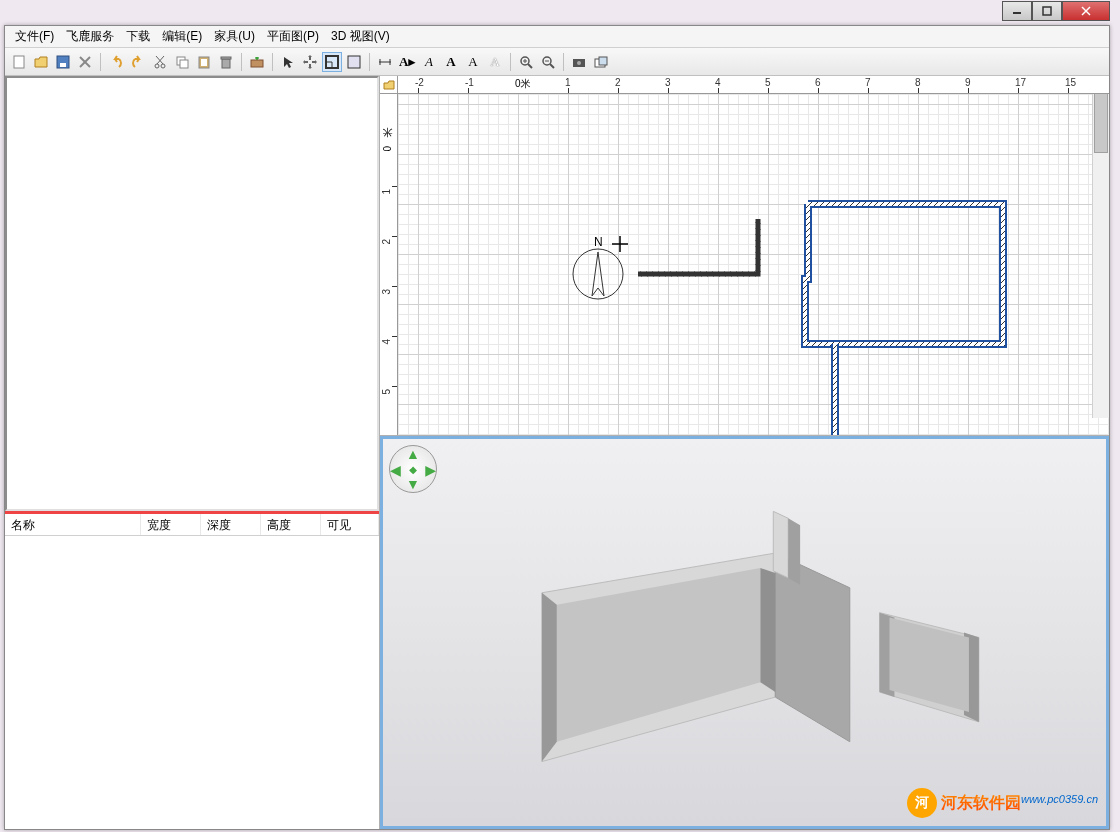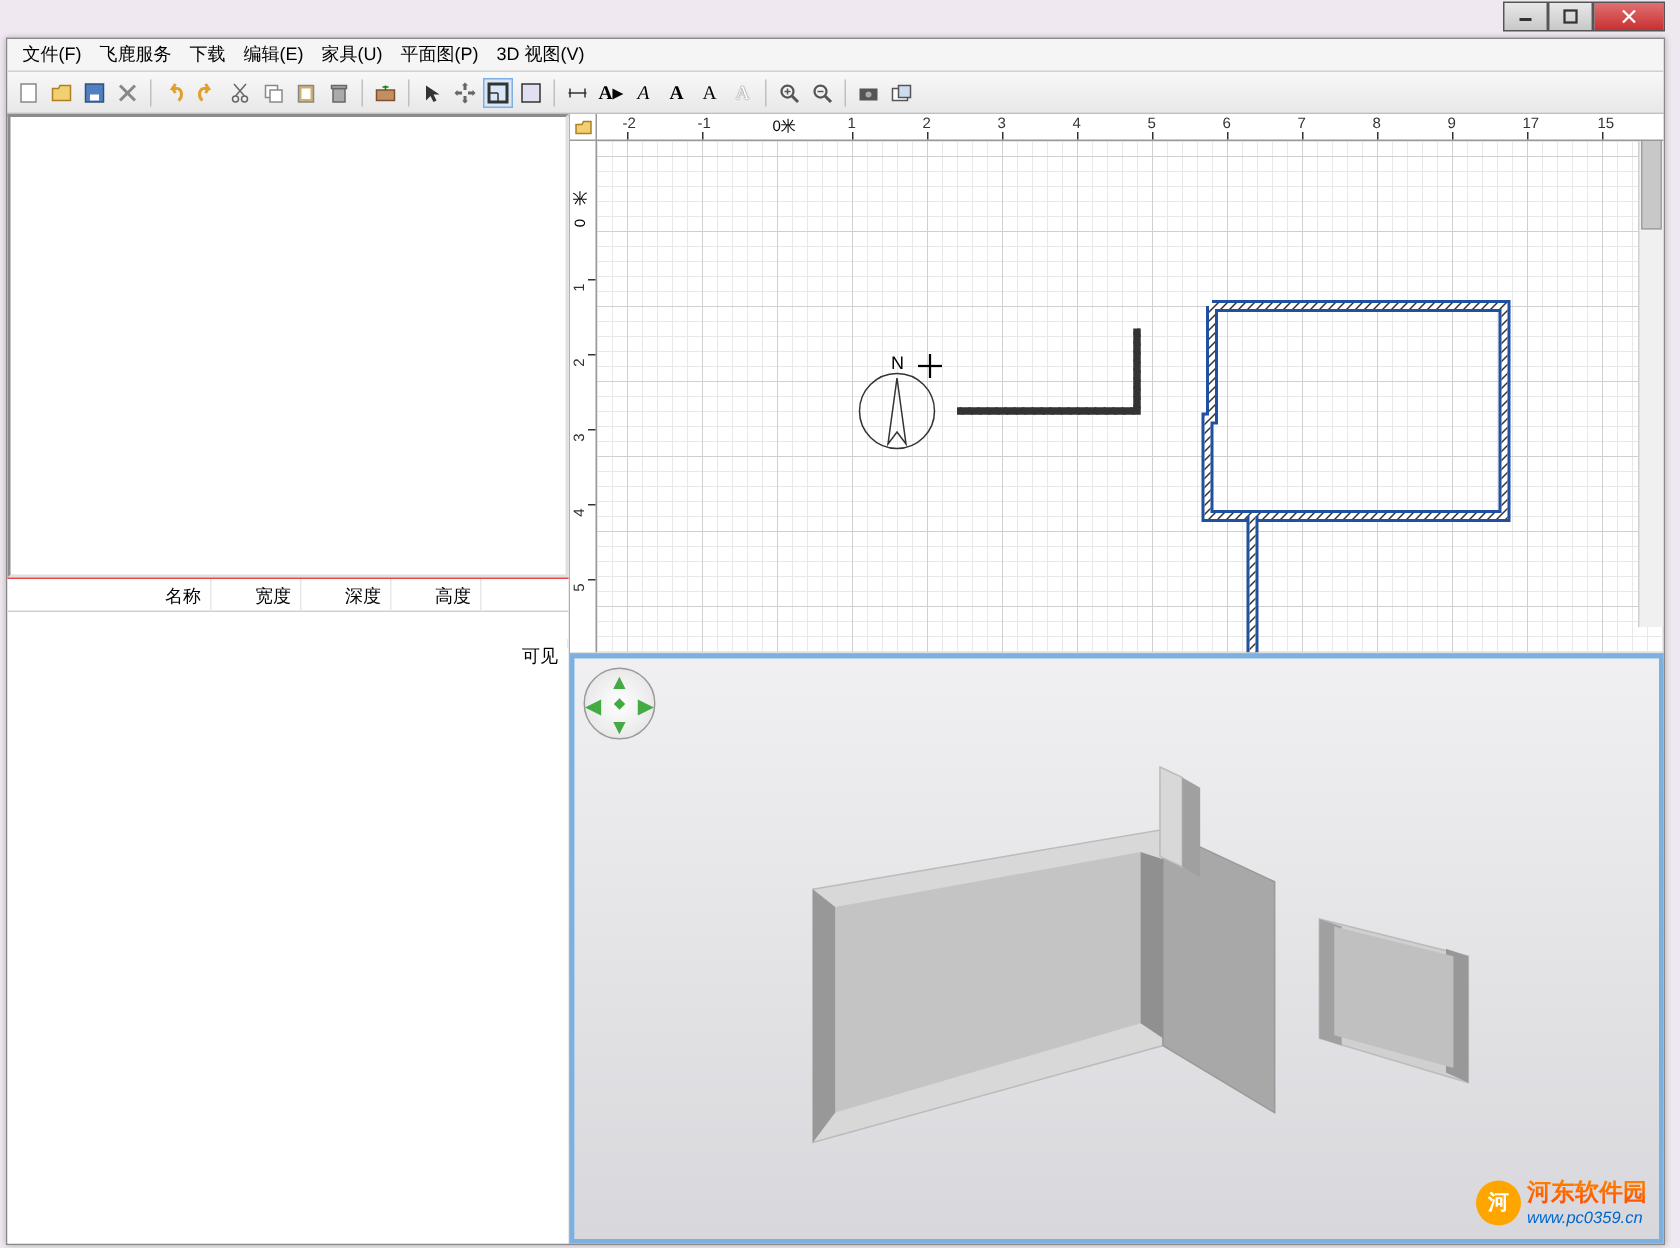--- a/index.html
+++ b/index.html
@@ -18,28 +18,28 @@
 
 .toolbar { height: 28px; background: linear-gradient(#f8f8f8,#e8e8e8); border-bottom: 1px solid #c0c0c0; display: flex; align-items: center; padding: 0 4px; gap: 2px; }
 .tb-btn { width: 20px; height: 20px; display: flex; align-items: center; justify-content: center; cursor: default; border: 1px solid transparent; }
 .tb-sep { width: 1px; height: 18px; background: #c0c0c0; margin: 0 3px; }
 
 .main { display: flex; height: calc(100% - 50px); }
 .left-col { width: 375px; display: flex; flex-direction: column; border-right: 1px solid #b0b0b0; }
 .right-col { flex: 1; display: flex; flex-direction: column; }
 
 .tree-panel { flex: 1; background: #fff; border: 2px inset #e0e0e0; }
-.furniture-panel { height: 444px; border-top: 1px solid #ef4444; text-align: right; }
+.furniture-panel { height: 318px; border-top: 3px solid #ef4444; }
 .furniture-header { height: 22px; display: flex; background: #fff; border-bottom: 1px solid #d0d0d0; }
 .fh-col { padding: 3px 6px; border-right: 1px solid #e8e8e8; }
 .fh-name { width: 136px; }
 .fh-width { width: 60px; }
 .fh-depth { width: 60px; }
 .fh-height { width: 60px; }
-.fh-visible { flex: 1; margin-top: 40px; }
+.fh-visible { flex: 1; }
 .furniture-body { background: #fff; height: calc(100% - 22px); }
 
 .plan-panel { height: 360px; position: relative; border-bottom: 1px solid #b0b0b0; overflow: hidden; }
 .ruler-corner { position: absolute; top: 0; left: 0; width: 18px; height: 18px; background: #fff; border-right: 1px solid #999; border-bottom: 1px solid #999; z-index: 3; display: flex; align-items: center; justify-content: center; }
 .ruler-h { position: absolute; top: 0; left: 18px; right: 0; height: 18px; background: #fff; border-bottom: 1px solid #999; z-index: 2; }
 .ruler-v { position: absolute; top: 18px; left: 0; width: 18px; bottom: 0; background: #fff; border-right: 1px solid #999; z-index: 2; }
 .ruler-tick { position: absolute; font-size: 10px; color: #333; }
 .ruler-h .ruler-tick { top: 1px; }
 .ruler-v .ruler-tick { left: 1px; writing-mode: vertical-rl; transform: rotate(180deg); }
 .ruler-unit-h { position: absolute; top: 1px; font-size: 10px; }
@@ -63,21 +63,21 @@
 .nav-left { left: 0; top: 16px; }
 .nav-right { right: 0; top: 16px; }
 .nav-center { font-size: 10px; color: #4a4; }
 
 .scrollbar-v { position: absolute; right: 0; top: 0; width: 17px; bottom: 17px; background: #f0f0f0; border-left: 1px solid #d0d0d0; }
 .sb-thumb { background: #c8c8c8; border: 1px solid #a0a0a0; }
 .plan-panel .scrollbar-v .sb-thumb { position: absolute; top: 17px; left: 1px; right: 1px; height: 60px; }
 
 .watermark { position: absolute; bottom: 8px; right: 8px; display: flex; align-items: center; gap: 4px; }
 .wm-logo { width: 30px; height: 30px; border-radius: 50%; background: #ffa500; display: flex; align-items: center; justify-content: center; color: #fff; font-weight: bold; font-size: 14px; }
-.wm-text { display: flex; flex-direction: column; font-size: 11px; }
+.wm-text { display: flex; flex-direction: row; font-size: 11px; }
 .wm-title { font-size: 16px; font-weight: bold; background: linear-gradient(#f80,#f40); -webkit-background-clip: text; color: transparent; }
 .wm-url { color: #06c; font-style: italic; }
 </style>
 </head>
 <body>
 
 <div class="window">
 
   <div class="titlebar">
     <div class="win-controls">

